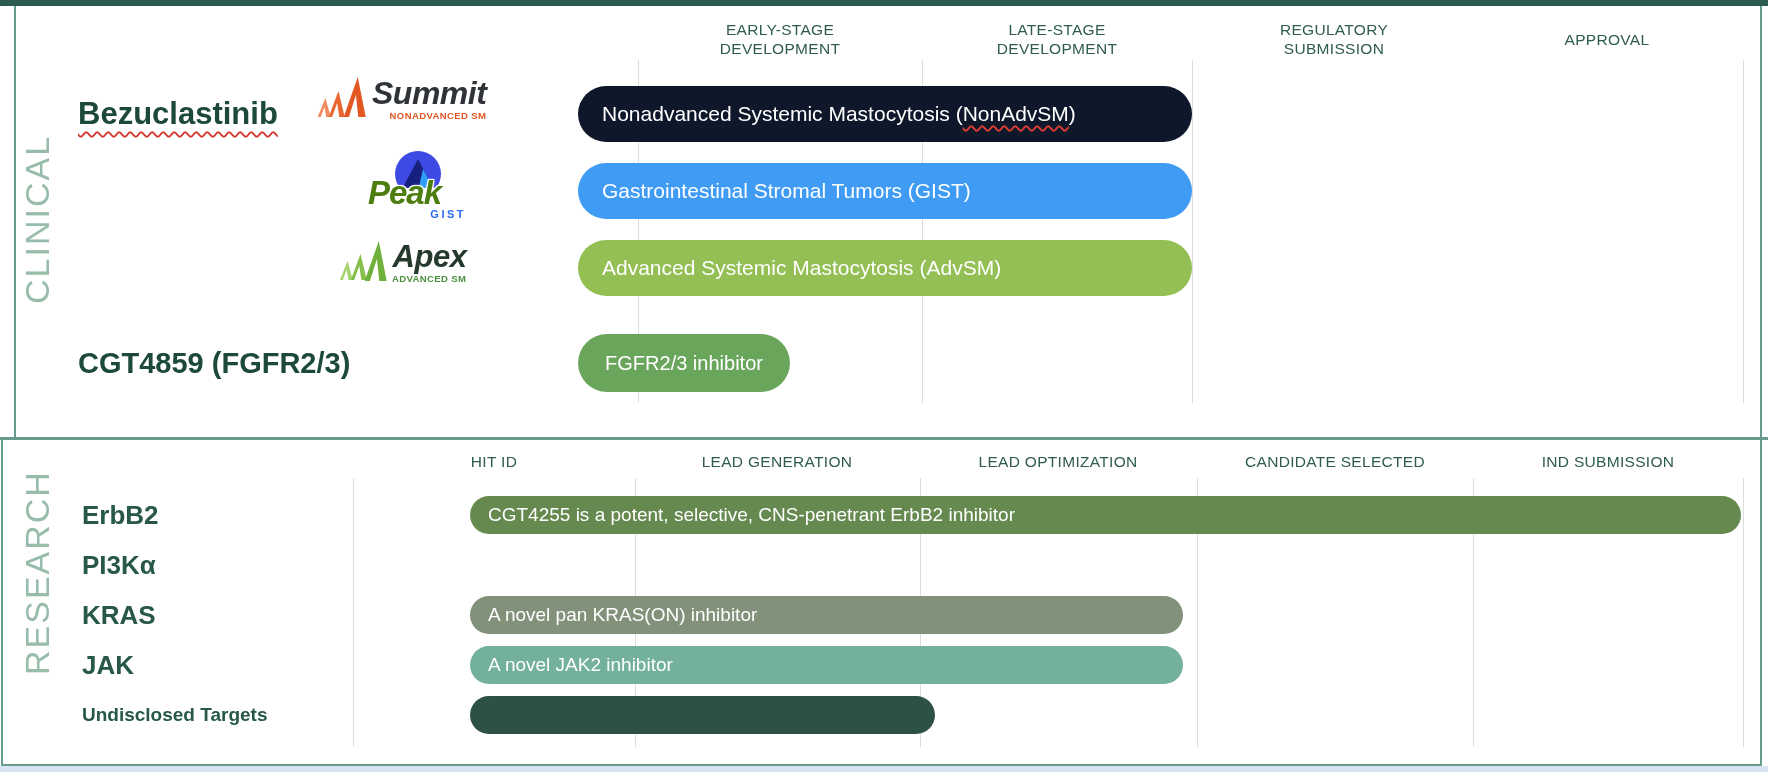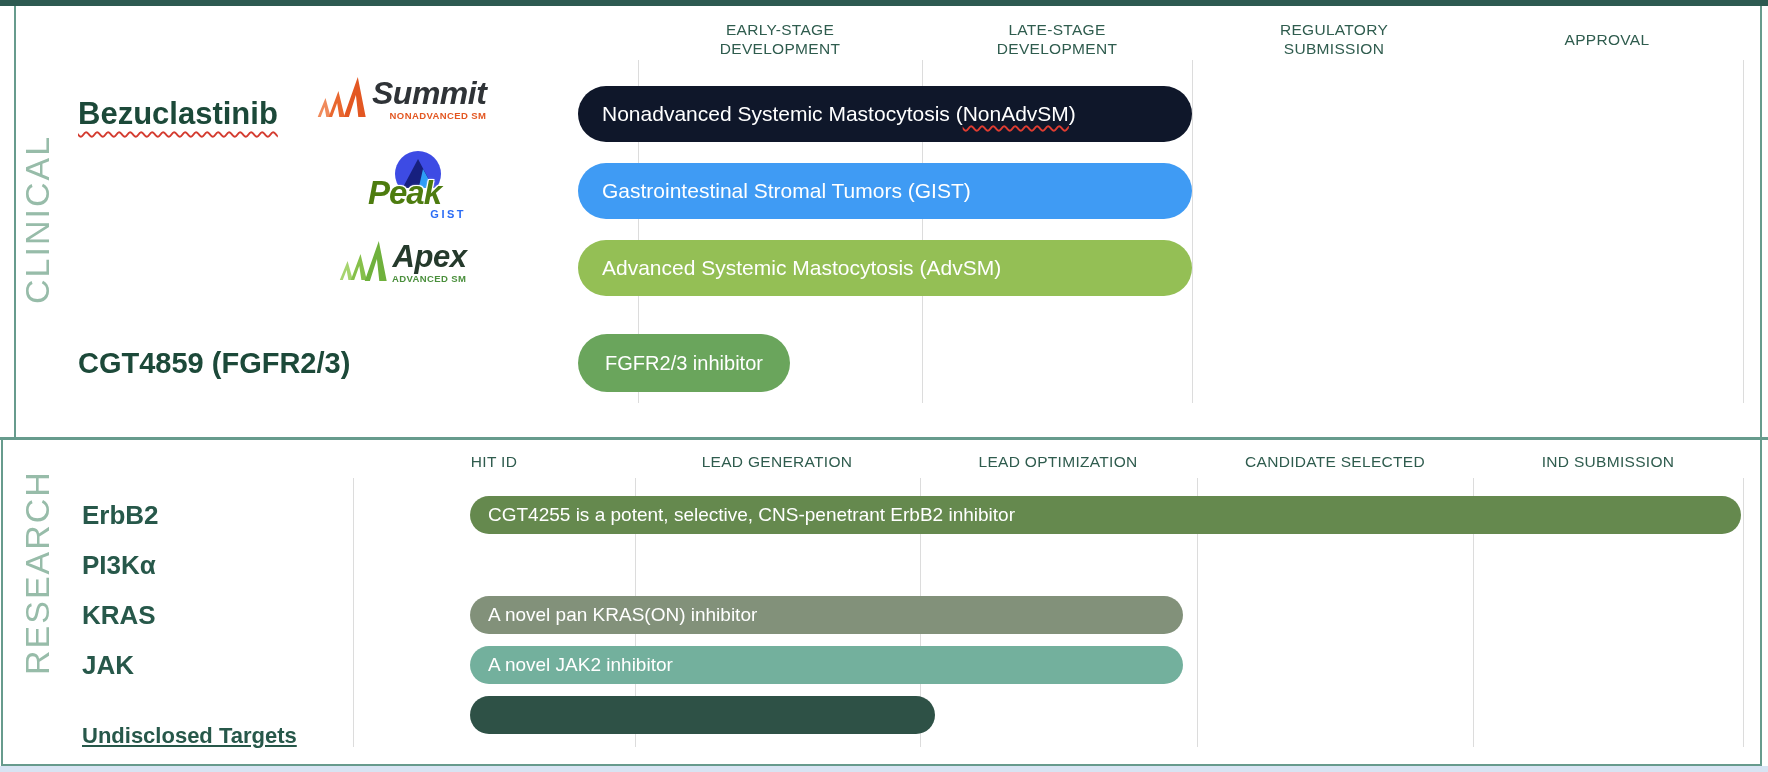--- a/index.html
+++ b/index.html
@@ -30,21 +30,21 @@
   .ch-1{left:640px;} .ch-2{left:917px;} .ch-3{left:1194px;} .ch-4{left:1467px;padding-top:10px;}
   .rh-1{left:354px;} .rh-2{left:637px;} .rh-3{left:918px;} .rh-4{left:1195px;} .rh-5{left:1468px;}
   
   .drug-label{position:absolute;left:78px;font-weight:bold;color:#1c4939;}
   .drug-1{top:95px;font-size:31px;line-height:37px;}
   .drug-1 .squiggle-dark{text-decoration:underline;text-decoration-style:wavy;
         text-decoration-color:#d43b2f;text-decoration-thickness:2px;text-underline-offset:7px;}
   .drug-2{top:346px;font-size:29px;line-height:34px;}
   .target-label{position:absolute;left:82px;font-weight:bold;color:#27584a;font-size:26px;line-height:32px;}
   .t-1{top:499px;} .t-2{top:549px;} .t-3{top:599px;} .t-4{top:649px;}
-  .t-5{top:722px;font-size:22px;line-height:28px;text-decoration:underline;}
+  .t-5{top:701px;font-size:19px;line-height:28px;}
   
   .bar{position:absolute;border-radius:30px;color:#fff;display:flex;align-items:center;
        box-sizing:border-box;white-space:nowrap;}
   .bar-clin{left:578px;width:614px;height:56px;font-size:21px;padding:0 24px;}
   .bar-summit{top:86px;background:#0f172a;}
   .bar-peak{top:163px;background:#3f9bf4;}
   .bar-apex{top:240px;background:#94bf55;}
   .bar-fgfr{left:578px;top:334px;width:212px;height:58px;background:#6aa55c;
             font-size:20px;justify-content:center;padding:8px 10px;}
   .squiggle-white{text-decoration:underline;text-decoration-style:wavy;

